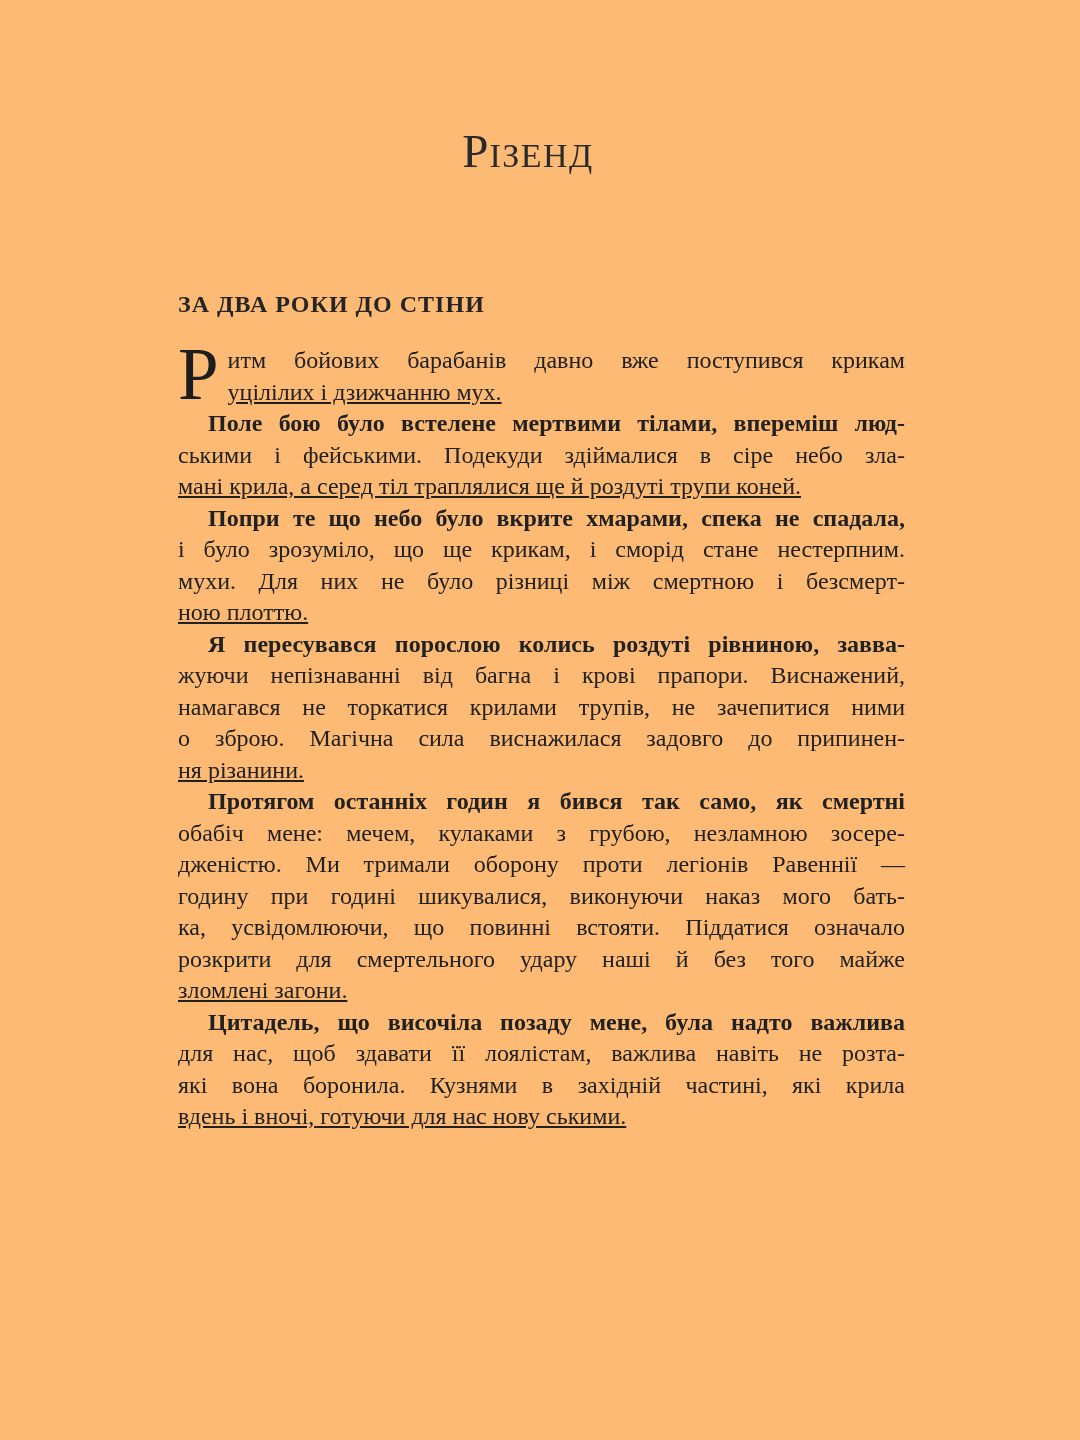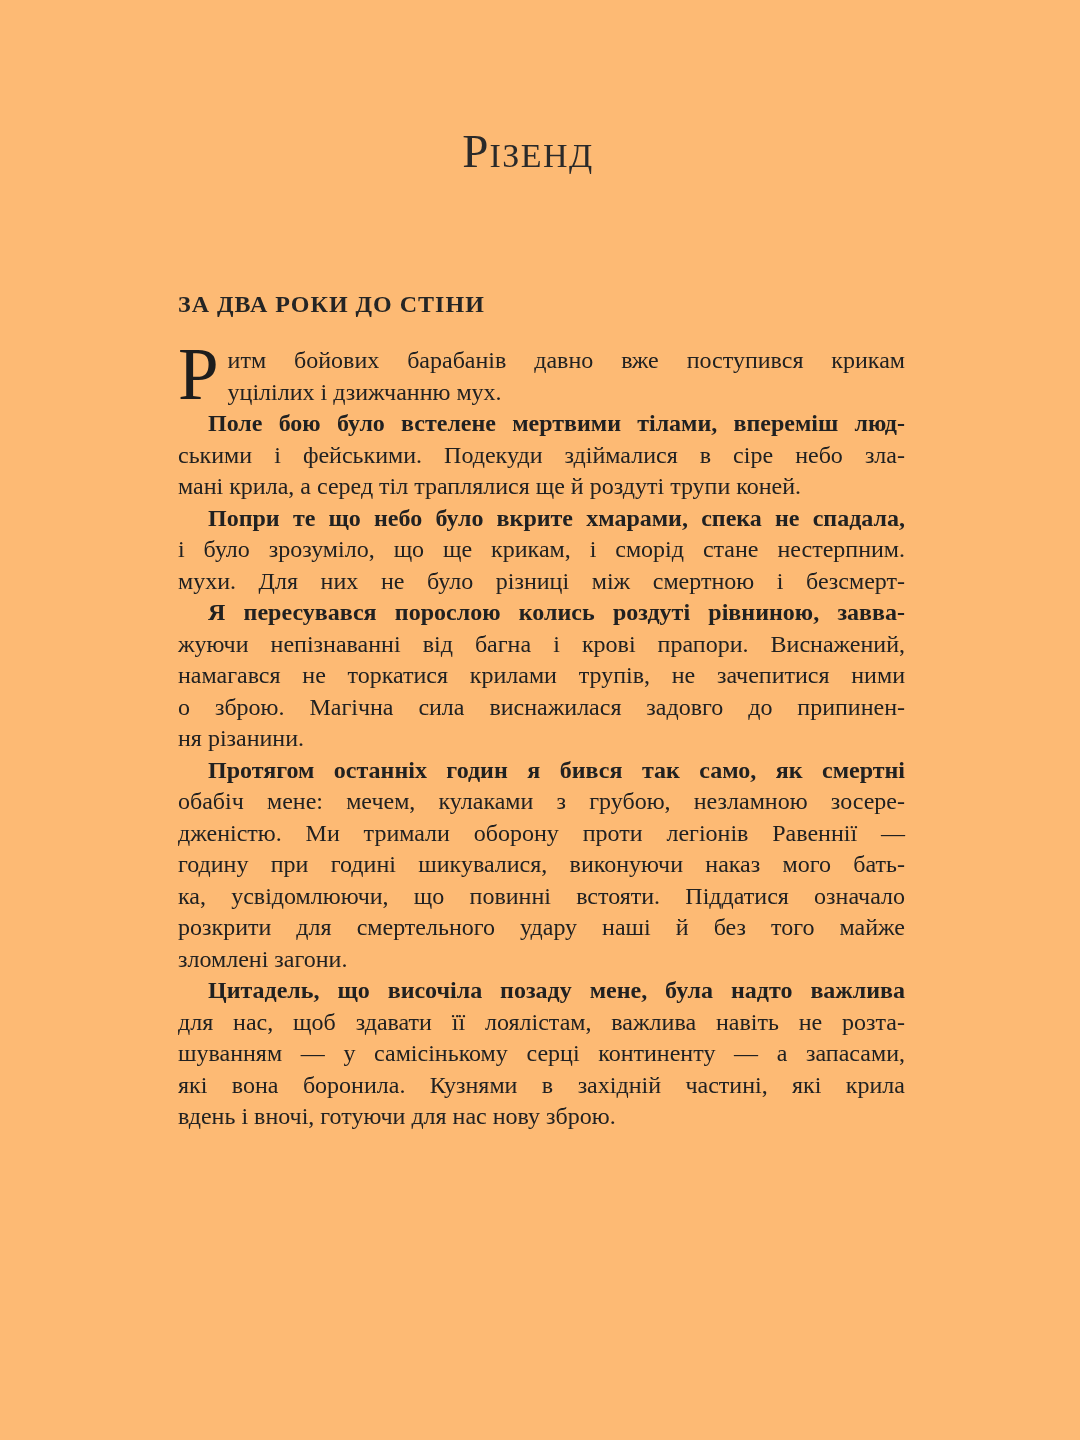--- a/index.html
+++ b/index.html
@@ -48,21 +48,21 @@
     width: 727px;
     font-size: 24px;
     line-height: 31.5px;
   }
   .para { margin: 0; }
   .para::after { content: ""; display: block; clear: both; }
   .line {
     text-align: justify;
     text-align-last: justify;
   }
-  .line.last { text-align-last: left; }
+  .line.last { text-align-last: left; text-decoration: underline; }
   .line.indent { text-indent: 30px; font-weight: bold; }
   .drop-cap {
     float: left;
     font-size: 73px;
     line-height: 56px;
     height: 60px;
     padding-right: 9px;
     margin-top: 2px;
     color: #1d1d1d;
   }
@@ -81,38 +81,38 @@
       </div>
       <div class="para">
         <div class="line indent">Поле бою було встелене мертвими тілами, впереміш люд-</div>
         <div class="line">ськими і фейськими. Подекуди здіймалися в сіре небо зла-</div>
         <div class="line last">мані крила, а серед тіл траплялися ще й роздуті трупи коней.</div>
       </div>
       <div class="para">
         <div class="line indent">Попри те що небо було вкрите хмарами, спека не спадала,</div>
         <div class="line">і було зрозуміло, що ще крикам, і сморід стане нестерпним.</div>
         <div class="line">мухи. Для них не було різниці між смертною і безсмерт-</div>
+        <div class="line last">ною плоттю.</div>
       </div>
       <div class="para">
         <div class="line indent">Я пересувався порослою колись роздуті рівниною, завва-</div>
         <div class="line">жуючи непізнаванні від багна і крові прапори. Виснажений,</div>
         <div class="line">намагався не торкатися крилами трупів, не зачепитися ними</div>
         <div class="line">о зброю. Магічна сила виснажилася задовго до припинен-</div>
         <div class="line last">ня різанини.</div>
       </div>
       <div class="para">
         <div class="line indent">Протягом останніх годин я бився так само, як смертні</div>
         <div class="line">обабіч мене: мечем, кулаками з грубою, незламною зосере-</div>
         <div class="line">дженістю. Ми тримали оборону проти легіонів Равеннії —</div>
         <div class="line">годину при годині шикувалися, виконуючи наказ мого бать-</div>
         <div class="line">ка, усвідомлюючи, що повинні встояти. Піддатися означало</div>
         <div class="line">розкрити для смертельного удару наші й без того майже</div>
         <div class="line last">зломлені загони.</div>
       </div>
       <div class="para">
         <div class="line indent">Цитадель, що височіла позаду мене, була надто важлива</div>
         <div class="line">для нас, щоб здавати її лоялістам, важлива навіть не розта-</div>
-        <div class="line">шуванням — у самісінькому серці континенту — а запасами,</div>
         <div class="line">які вона боронила. Кузнями в західній частині, які крила</div>
-        <div class="line last">вдень і вночі, готуючи для нас нову зброю.</div>
+        <div class="line last">вдень і вночі, готуючи для нас нову ськими.</div>
       </div>
     </div>
 </div>
 
 </body></html>

